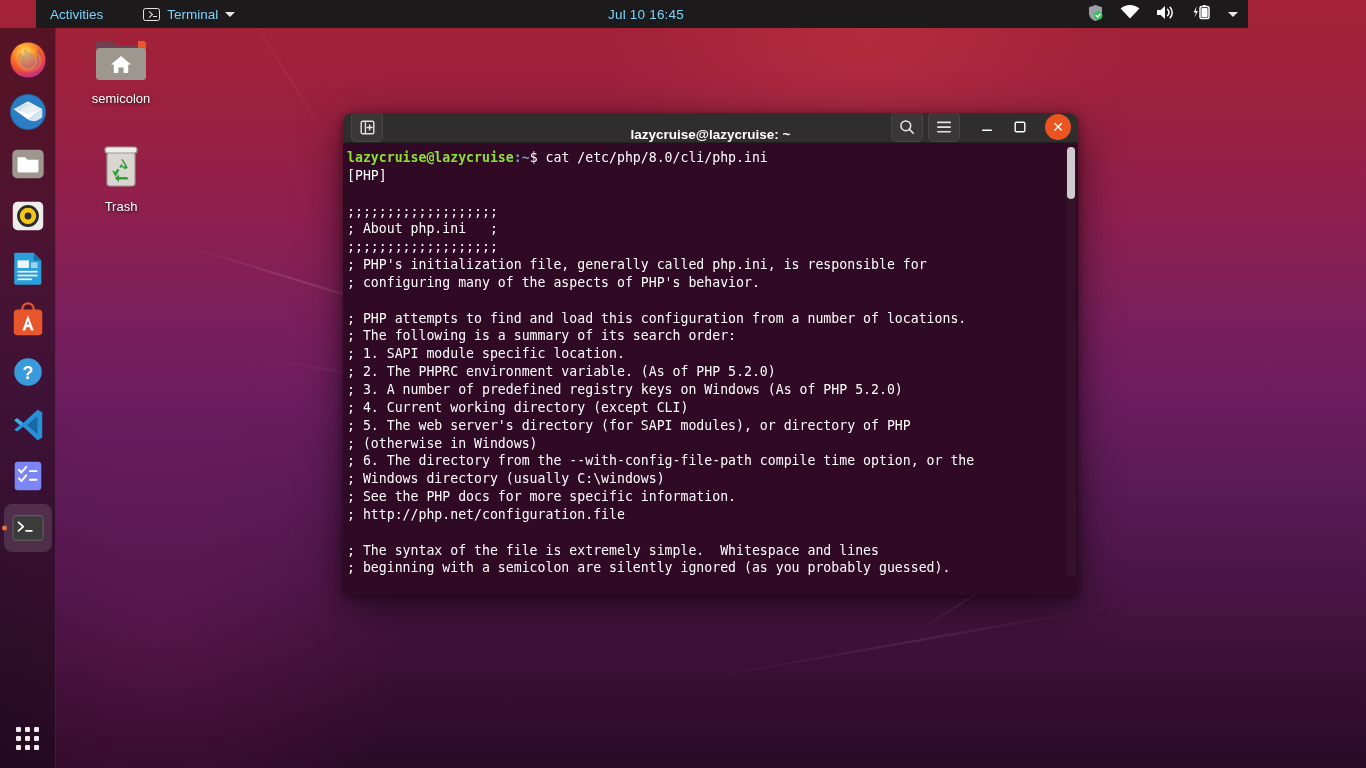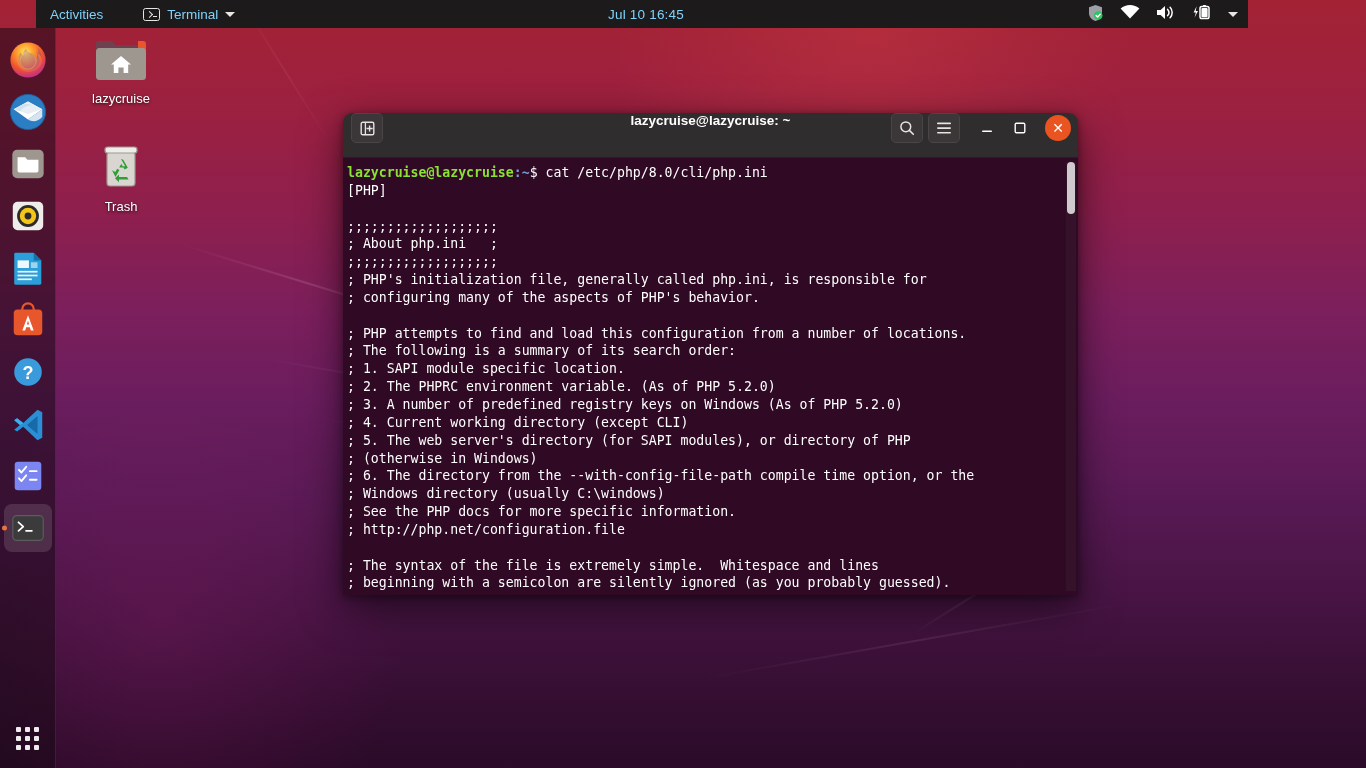--- a/index.html
+++ b/index.html
@@ -157,24 +157,24 @@
   #terminal {
     position: absolute;
     left: 343px; top: 113px;
     width: 735px; height: 482px;
     border-radius: 9px 9px 0 0;
     box-shadow: 0 12px 42px rgba(0,0,0,0.55), 0 2px 8px rgba(0,0,0,0.4);
     overflow: hidden;
     z-index: 50;
   }
   #titlebar {
-    height: 45px;
+    height: 30px;
     background: #302d2e;
     border-bottom: 1px solid #222021;
-    display: flex; align-items: flex-start;
+    display: flex; align-items: flex-end;
     padding: 0 7px 0 8px;
     position: relative;
   }
   .tb-btn {
     width: 32px; height: 30px;
     border-radius: 5px;
     background: #3b3738;
     border: 1px solid #4a4546;
     display: flex; align-items: center; justify-content: center;
     cursor: pointer;
@@ -411,21 +411,21 @@
     </div>
   </div>
 
   <div class="desk-icon" style="left:76px; top:36px;">
     <svg width="58" height="50" viewBox="0 0 58 50">
       <path d="M4 8 a3 3 0 0 1 3-3 h13 l3.4 4 H51 a3 3 0 0 1 3 3 v2 H4 Z" fill="#6e4050"></path>
       <path d="M46 5 h5 a3 3 0 0 1 3 3 v6 h-8 Z" fill="#e8572b"></path>
       <rect x="4" y="12" width="50" height="32" rx="3.5" fill="#9d9790"></rect>
       <path d="M29 20 L39 28.5 h-2.8 V37 h-4.6 v-5.6 h-5.2 V37 h-4.6 v-8.5 H19 Z" fill="#ffffff"></path>
     </svg>
-    <div class="label">lazycruise</div>
+    <div class="label">semicolon</div>
   </div>
 
   <div class="desk-icon" style="left:76px; top:140px;">
     <svg width="54" height="54" viewBox="0 0 54 54">
       <rect x="13" y="12" width="28" height="34" rx="3" fill="#d9d6d2" stroke="#9d9790" stroke-width="1.2"></rect>
       <rect x="11" y="7" width="32" height="6" rx="2.6" fill="#efedea" stroke="#9d9790" stroke-width="1.2"></rect>
       <g fill="#2f9e36">
         <path d="M27 19 l4.2 7.2 h-2.6 l2 3.4 l3.2 -1.8 l-4.6 -8z"></path>
         <path d="M21.5 37 l3.9 -6.9 l-2.2 -1.3 l-1.9 3.3 l-3.3 -1.9 l3.5 6.8z"></path>
         <path d="M33 37 h-8 v-2.6 l-4 3.9 l4 3.9 V39.6 h9.6 z"></path>

